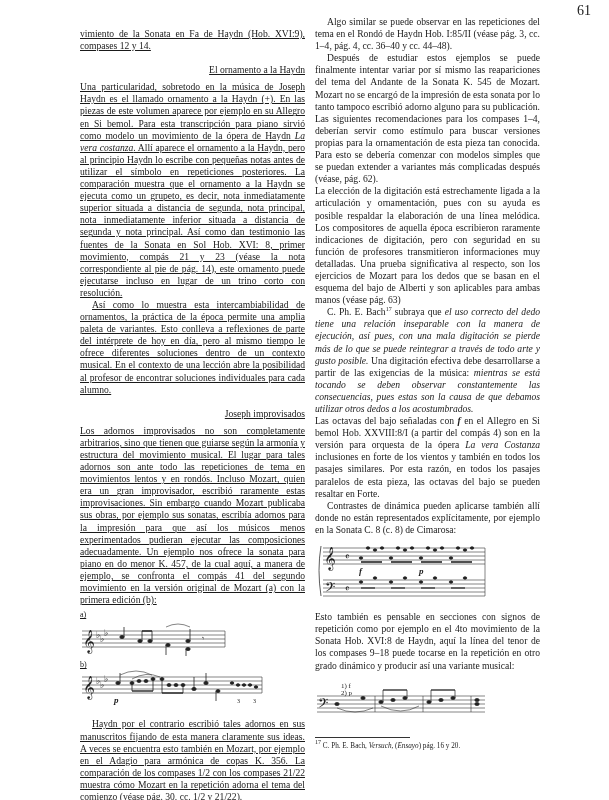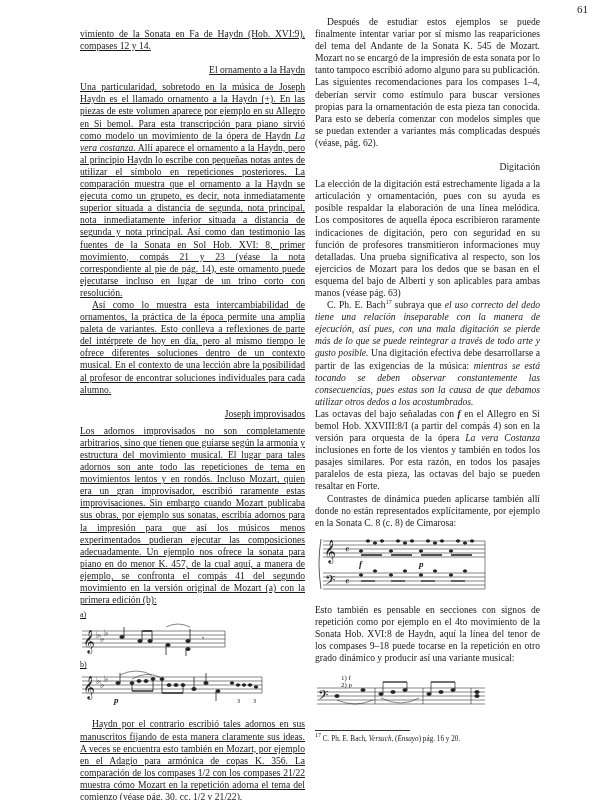--- a/index.html
+++ b/index.html
@@ -1,21 +1,21 @@
 <!DOCTYPE html>
 <html><head>
 <meta charset="utf-8">
 <style>
   html, body { margin:0; padding:0; background:#ffffff; }
   body { width:609px; height:800px; position:relative; overflow:hidden;
          font-family:"Liberation Serif","DejaVu Serif",serif; color:#1a1a1a; }
   .col { position:absolute; width:225px; font-size:9.6px; line-height:12.1px; text-align:justify; hyphens:auto; }
   #left { left:80px; top:28px;text-decoration:underline; }
   #right { left:315px; top:16px; }
-  .pagenum { position:absolute; left:577px; top:3px; font-size:11px; }
+  .pagenum { position:absolute; left:577px; top:3px; font-size:14px; }
   p { margin:0; }
   .ind { text-indent:12px; }
   .heading { margin:12px 0 5px 0; text-align:right; }
   i { font-style:italic; }
   sup { font-size:6px; line-height:0; vertical-align:4px; }
   .music { display:block; margin:4px 0 6px 0; }
   .mlabel { font-size:8px; line-height:9px; }
   .fnrule { width:95px; border-top:0.8px solid #333; margin:14px 0 4px 0; }
   .footnote { font-size:7.2px; line-height:9px; }
 </style>
@@ -118,23 +118,23 @@
       <text x="34" y="34" font-size="9" font-style="italic" font-weight="bold" fill="#222">p</text>
       <text x="157" y="34" font-size="6" fill="#222">3</text>
       <text x="173" y="34" font-size="6" fill="#222">3</text>
     </svg>
   </div>
 
   <p class="ind">Haydn por el contrario escribió tales adornos en sus manuscritos fijando de esta manera claramente sus ideas. A veces se encuentra esto también en Mozart, por ejemplo en el Adagio para armónica de copas K. 356. La comparación de los compases 1/2 con los compases 21/22 muestra cómo Mozart en la repetición adorna el tema del comienzo (véase pág. 30, cc. 1/2 y 21/22).</p>
 </div>
 
 <div class="col" id="right">
+  <p class="ind">Algo similar se puede observar en las repeticiones del tema en el Rondó de Haydn Hob. I:85/II (véase pág. 3, cc. 1–4, pág. 4, cc. 36–40 y cc. 44–48).</p>
   <p class="ind">Después de estudiar estos ejemplos se puede finalmente intentar variar por sí mismo las reapariciones del tema del Andante de la Sonata K. 545 de Mozart. Mozart no se encargó de la impresión de esta sonata por lo tanto tampoco escribió adorno alguno para su publicación. Las siguientes recomendaciones para los compases 1–4, deberían servir como estímulo para buscar versiones propias para la ornamentación de esta pieza tan conocida. Para esto se debería comenzar con modelos simples que se puedan extender a variantes más complicadas después (véase, pág. 62).</p>
 
-  <div class="heading">Digitación</div>
   <p>La elección de la digitación está estrechamente ligada a la articulación y ornamentación, pues con su ayuda es posible respaldar la elaboración de una línea melódica. Los compositores de aquella época escribieron raramente indicaciones de digitación, pero con seguridad en su función de profesores transmitieron informaciones muy detalladas. Una prueba significativa al respecto, son los ejercicios de Mozart para los dedos que se basan en el esquema del bajo de Alberti y son aplicables para ambas manos (véase pág. 63)</p>
   <p class="ind"><span>C. Ph. E. Bach</span><sup>17</sup><span> subraya que </span><i>el uso correcto del dedo tiene una relación inseparable con la manera de ejecución, así pues, con una mala digitación se pierde más de lo que se puede reintegrar a través de todo arte y gusto posible.</i><span> Una digitación efectiva debe desarrollarse a partir de las exigencias de la música: </span><i>mientras se está tocando se deben observar constantemente las consecuencias, pues estas son la causa de que debamos utilizar otros dedos a los acostumbrados.</i></p>
 
   <p><span>Las octavas del bajo señaladas con </span><i><b>f</b></i><span> en el Allegro en Si bemol Hob. XXVIII:8/I (a partir del compás 4) son en la versión para orquesta de la ópera </span><i>La vera Costanza</i><span> inclusiones en forte de los vientos y también en todos los pasajes similares. Por esta razón, en todos los pasajes paralelos de esta pieza, las octavas del bajo se pueden resaltar en Forte.</span></p>
   <p class="ind">Contrastes de dinámica pueden aplicarse también allí donde no están representados explícitamente, por ejemplo en la Sonata C. 8 (c. 8) de Cimarosa:</p>
 
   <div class="music">
     <svg width="200" height="62">
       <path d="M6 6 Q2 30 6 56" stroke="#333" fill="none" stroke-width="0.8"></path>
       <g stroke="#333" stroke-width="0.6">

